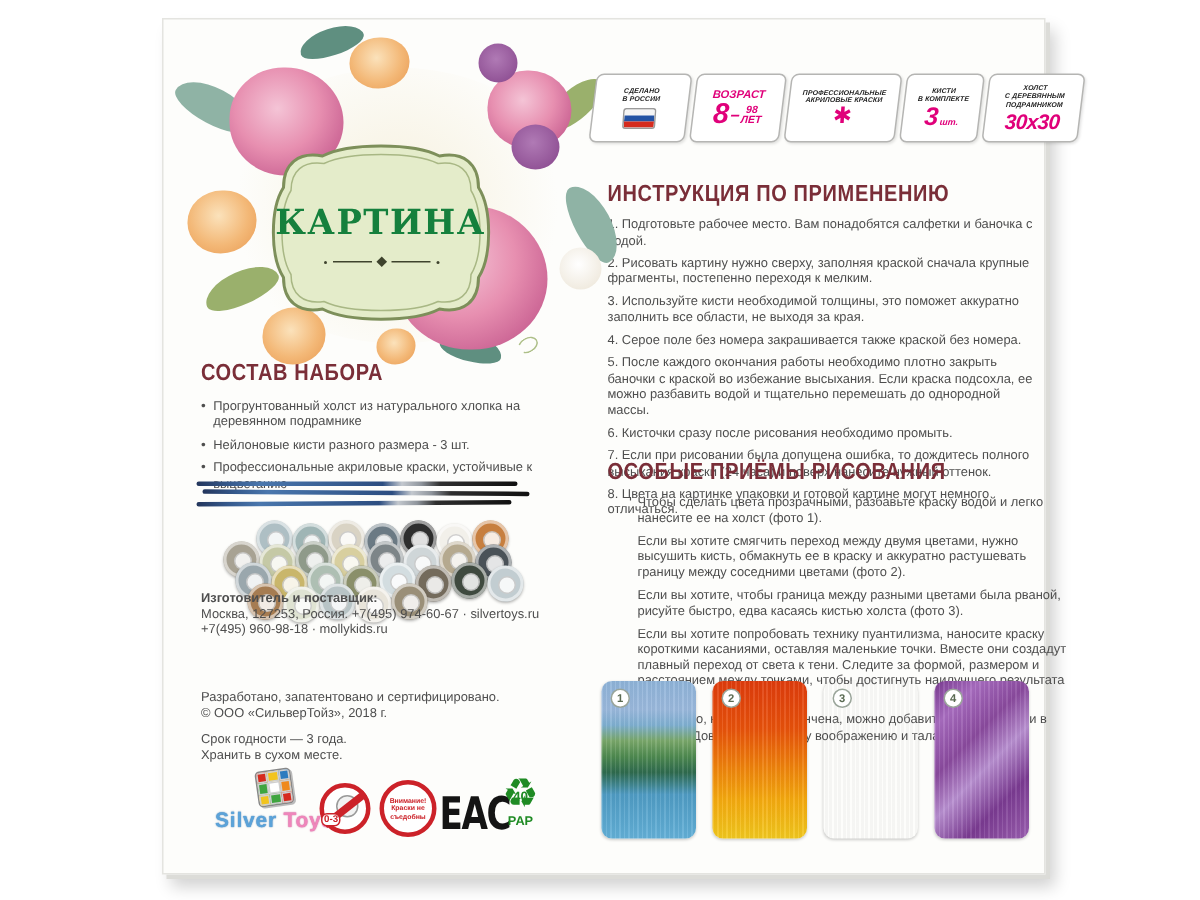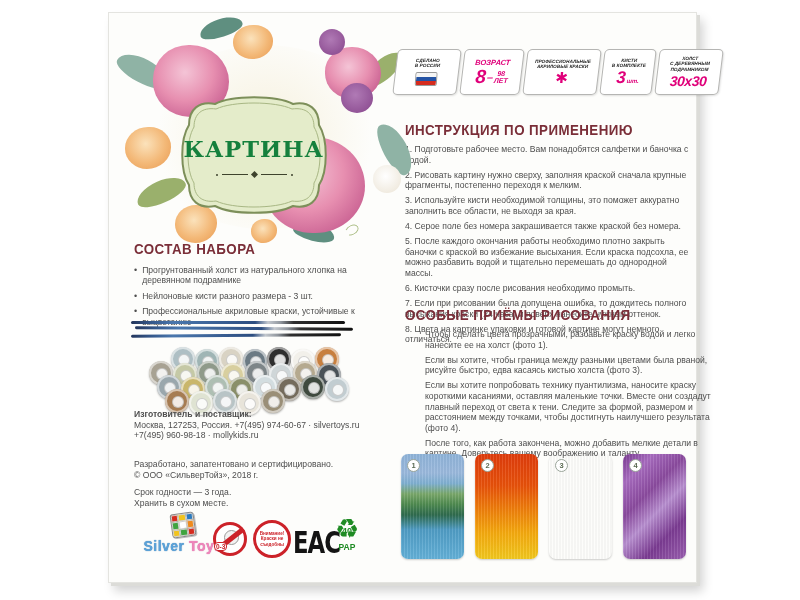--- a/index.html
+++ b/index.html
@@ -80,21 +80,21 @@
            background:linear-gradient(90deg,#24365c 0%,#35598c 10%,#4a77ad 20%,#2c4d80 58%,#c3c8ce 64%,#8f959c 70%,#2e2e2e 76%,#101010 100%); }
 
   
   .pots { position:absolute; left:28px; top:334px; width:240px; height:64px; }
   .pot { position:absolute; width:24px; height:24px; border-radius:50%;
          box-shadow: inset 0 0 0 2px rgba(255,255,255,0.55), 0 1px 2px rgba(0,0,0,0.3); }
   .pot::after { content:""; position:absolute; left:7px; top:7px; width:10px; height:10px;
                 border-radius:50%; background:rgba(255,255,255,0.85); border:1px solid rgba(0,0,0,0.18); }
 
   
-  .man { position:absolute; left:25px; top:396px; width:270px; color:#4e4e4e;
+  .man { position:absolute; left:25px; top:380px; width:270px; color:#4e4e4e;
          font-size:8.6px; line-height:10.6px; }
   .man .bold { font-weight:bold; }
 
   
   .swatches { position:absolute; left:292px; top:441px; display:flex; gap:11px; }
   .swatch { width:63px; height:105px; border-radius:7px; position:relative;
             box-shadow:0 1px 2px rgba(0,0,0,0.2); }
   .swatch::before { content:""; position:absolute; inset:0; border-radius:7px;
             background:repeating-linear-gradient(90deg, rgba(255,255,255,0.10) 0 1px, rgba(0,0,0,0.03) 1px 3px); }
   .snum { position:absolute; left:6px; top:5px; width:13px; height:13px; border-radius:50%;
@@ -242,20 +242,21 @@
       <p>4. Серое поле без номера закрашивается также краской без номера.</p>
       <p>5. После каждого окончания работы необходимо плотно закрыть баночки с краской во избежание высыхания. Если краска подсохла, ее можно разбавить водой и тщательно перемешать до однородной массы.</p>
       <p>6. Кисточки сразу после рисования необходимо промыть.</p>
       <p>7. Если при рисовании была допущена ошибка, то дождитесь полного высыхания краски (24 часа) и поверх нанесите нужный оттенок.</p>
       <p>8. Цвета на картинке упаковки и готовой картине могут немного отличаться.</p>
     </div>
 
     <div class="sec-head" style="left:296px;top:293px;">ОСОБЫЕ ПРИЁМЫ РИСОВАНИЯ</div>
     <div class="body-col" style="left:296px;top:316px;width:292px;margin-left:20px;">
       <p>Чтобы сделать цвета прозрачными, разбавьте краску водой и легко нанесите ее на холст (фото 1).</p>
+      <p>Если вы хотите смягчить переход между двумя цветами, нужно высушить кисть, обмакнуть ее в краску и аккуратно растушевать границу между соседними цветами (фото 2).</p>
       <p>Если вы хотите, чтобы граница между разными цветами была рваной, рисуйте быстро, едва касаясь кистью холста (фото 3).</p>
       <p>Если вы хотите попробовать технику пуантилизма, наносите краску короткими касаниями, оставляя маленькие точки. Вместе они создадут плавный переход от света к тени. Следите за формой, размером и расстоянием между точками, чтобы достигнуть наилучшего результата (фото 4).</p>
       <p>После того, как работа закончена, можно добавить мелкие детали в картине. Доверьтесь вашему воображению и таланту.</p>
     </div>
 
     <div class="swatches">
       <div class="swatch s1">
         <span class="snum">1</span>
         </div>
       <div class="swatch s2">

